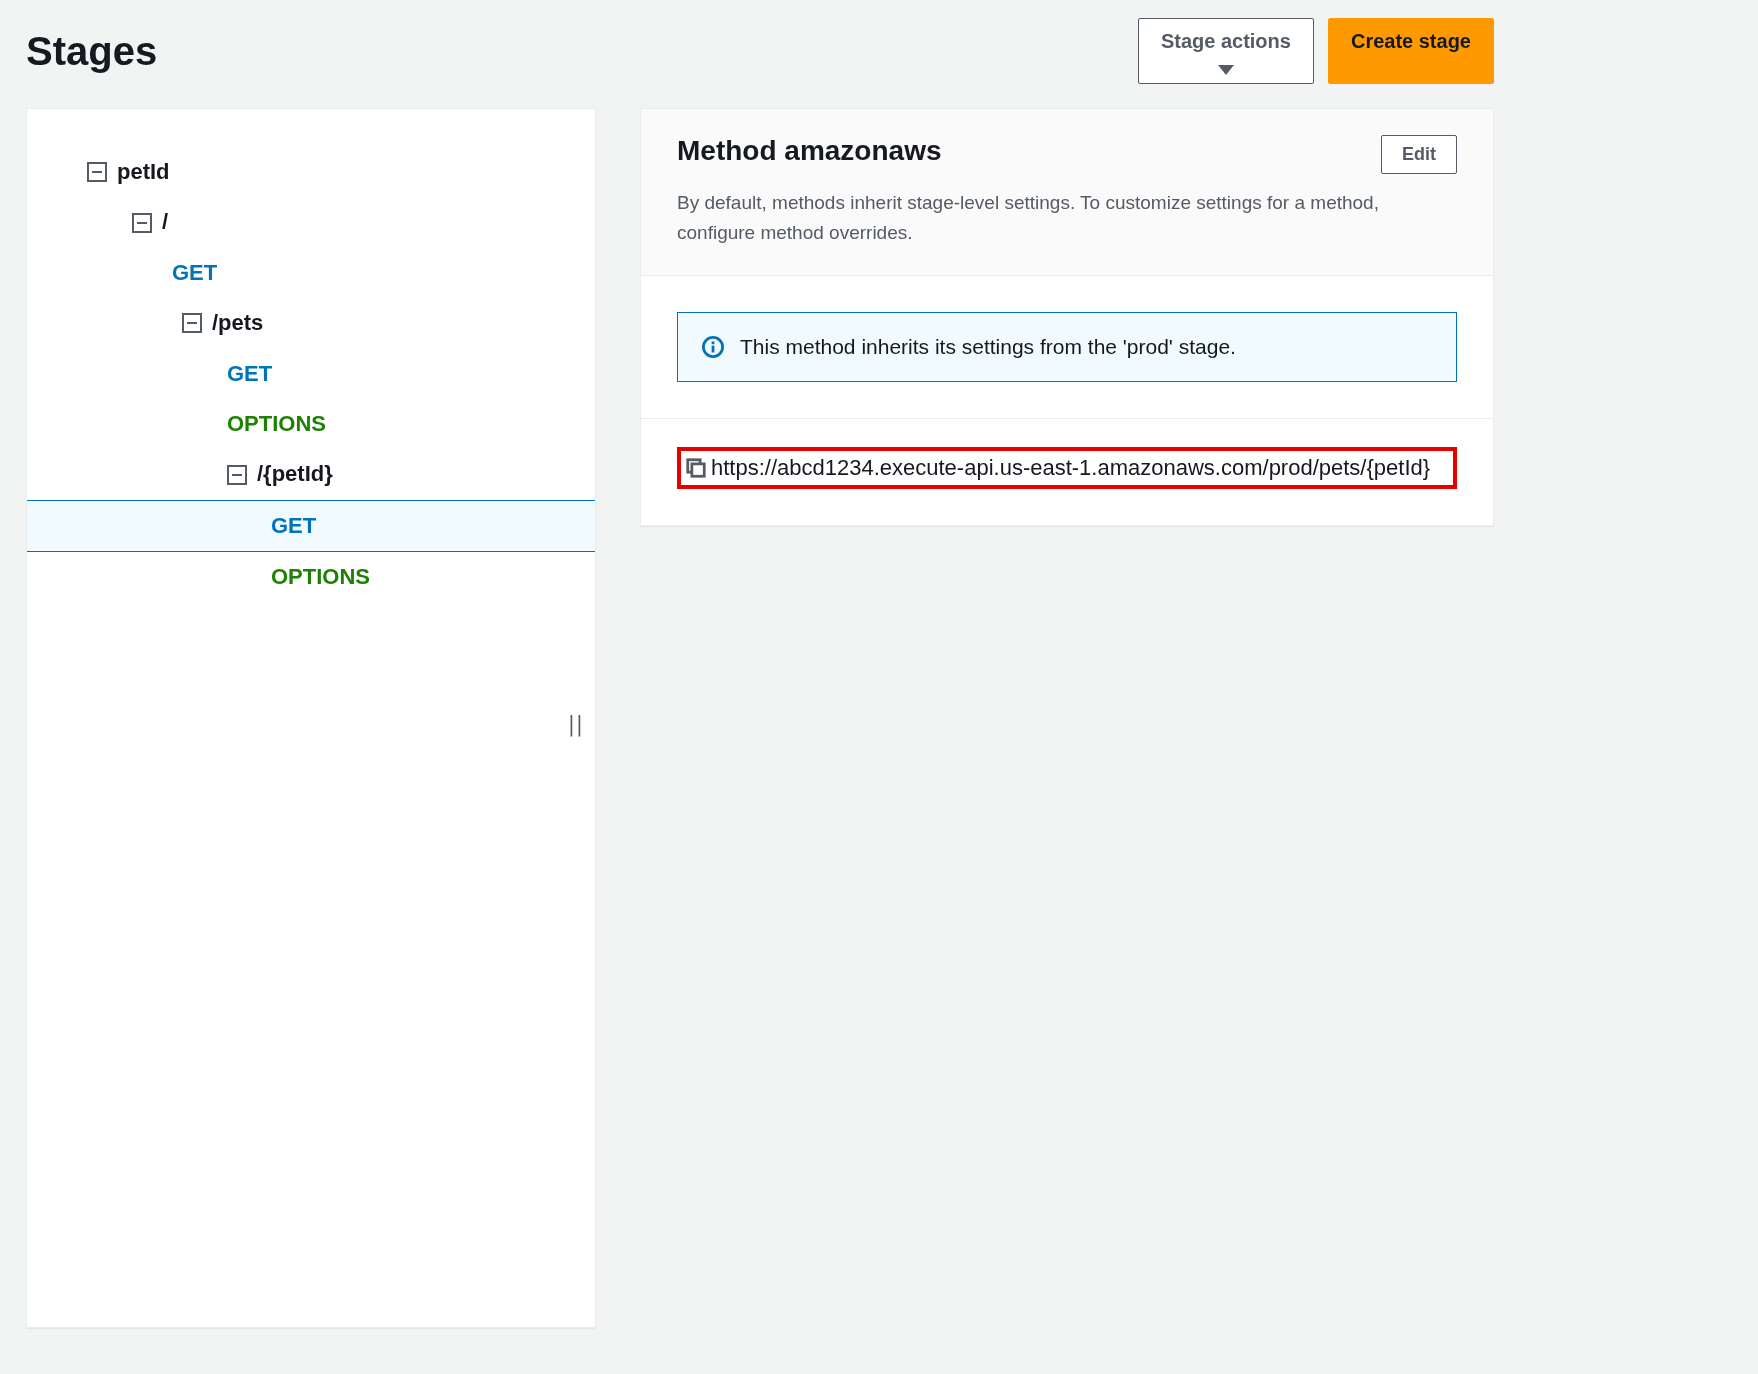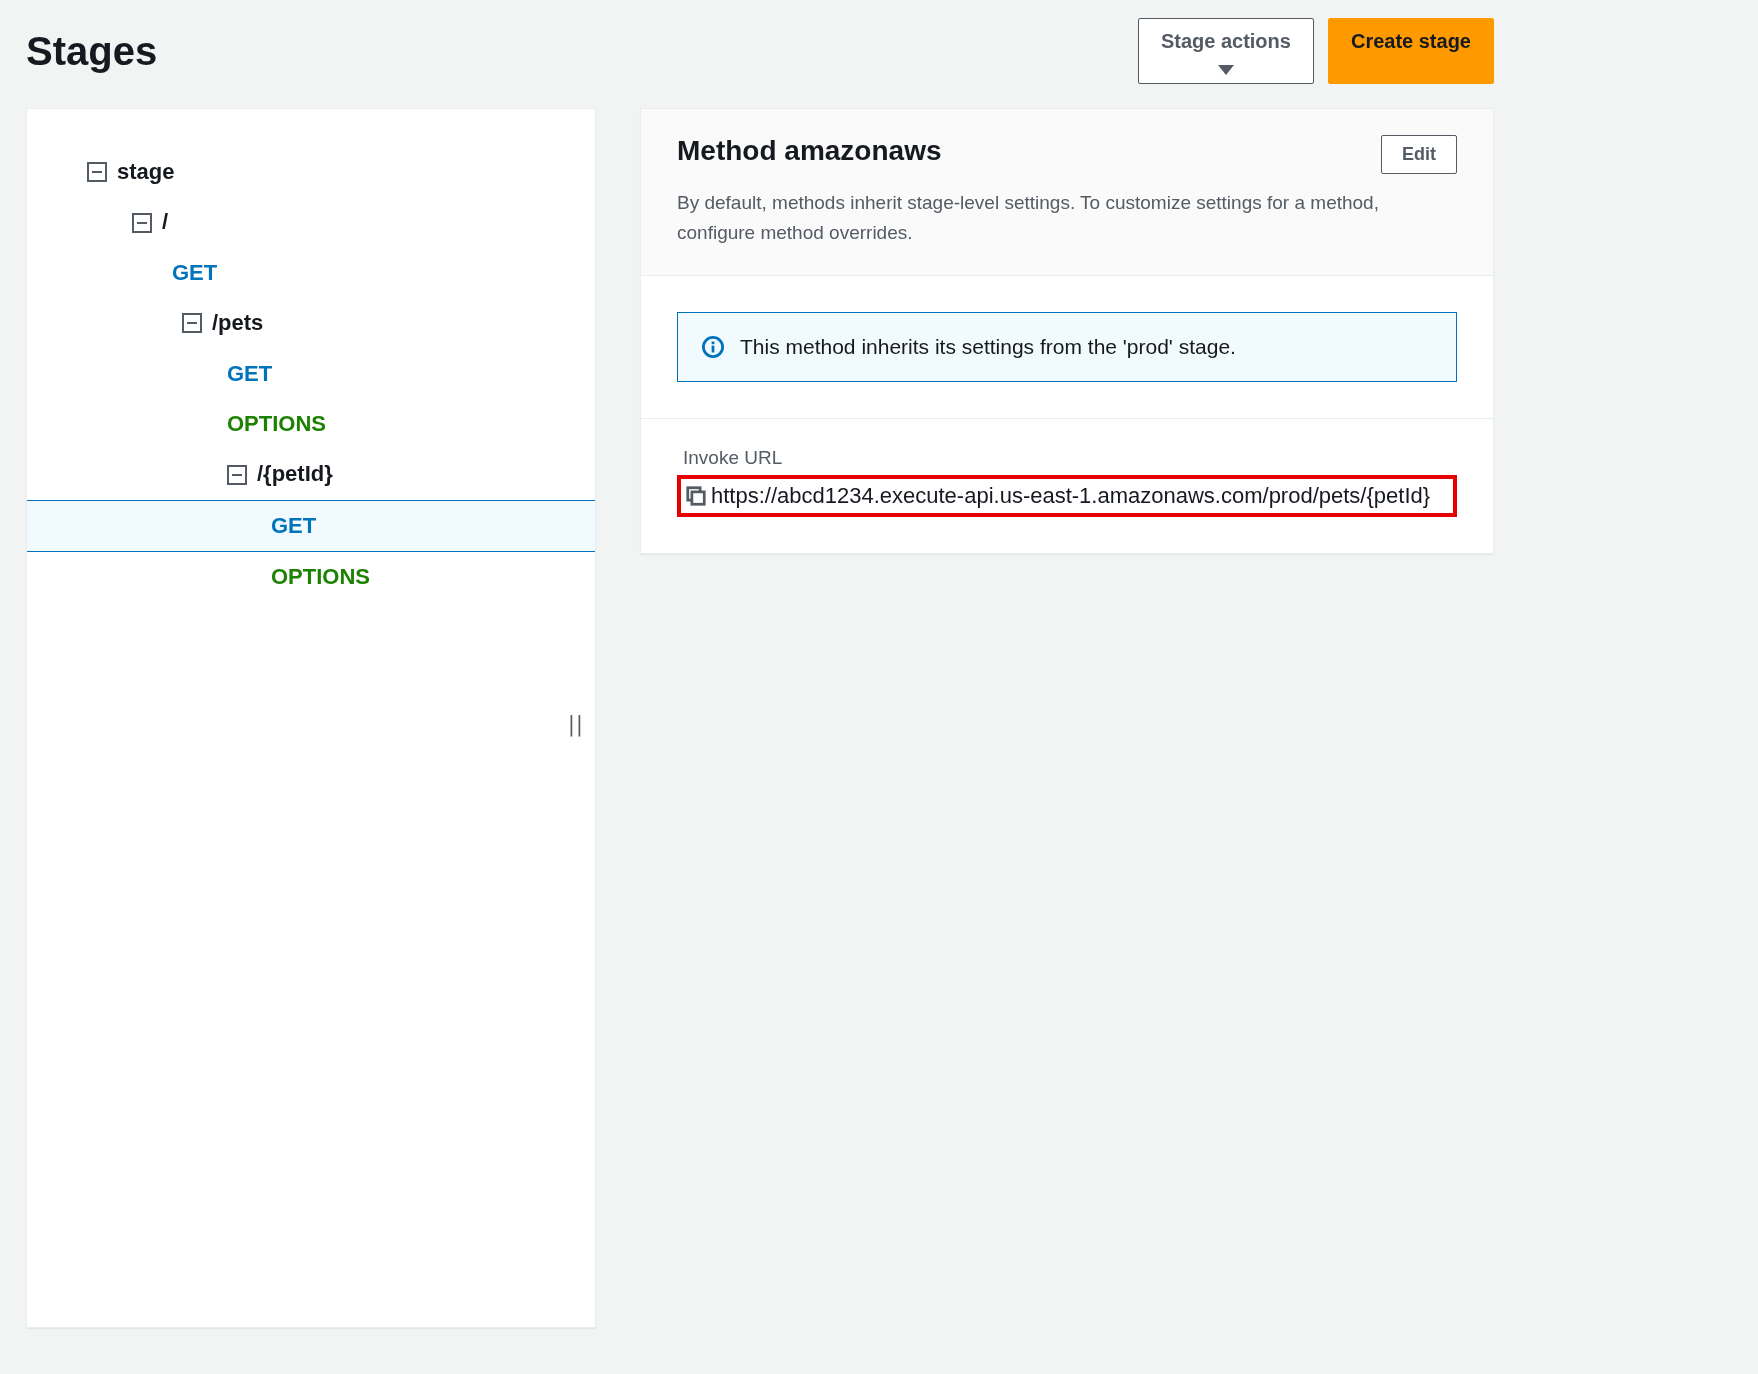--- a/index.html
+++ b/index.html
@@ -220,21 +220,21 @@
     </div>
   </div>
 
   <div class="columns">
 
     <div class="tree-panel">
       <div class="tree">
 
         <div class="tree-row indent-0">
           <span class="minus-box"></span>
-          <span class="label-stage">stage</span>
+          <span class="label-stage">petId</span>
         </div>
 
         <div class="tree-row indent-1">
           <span class="minus-box"></span>
           <span class="label-resource">/</span>
         </div>
 
         <div class="tree-row indent-2">
           <span class="method-get">GET</span>
         </div>
@@ -286,21 +286,20 @@
           <svg class="info-icon" viewBox="0 0 16 16">
             <circle cx="8" cy="8" r="7" fill="none" stroke="#0073bb" stroke-width="2"></circle>
             <rect x="7" y="7" width="2" height="5" fill="#0073bb"></rect>
             <rect x="7" y="4" width="2" height="2" fill="#0073bb"></rect>
           </svg>
           <span>This method inherits its settings from the 'prod' stage.</span>
         </div>
       </div>
 
       <div class="invoke-section">
-        <div class="invoke-label">Invoke URL</div>
         <div class="invoke-value">
           <svg class="copy-icon" viewBox="0 0 16 16">
             <rect x="2" y="2" width="9" height="9" fill="none" stroke="#545b64" stroke-width="2"></rect>
             <rect x="5" y="5" width="9" height="9" fill="#fff" stroke="#545b64" stroke-width="2"></rect>
           </svg>
           <span>https://abcd1234.execute-api.us-east-1.amazonaws.com/prod/pets/{petId}</span>
         </div>
       </div>
     </div>
   </div>

